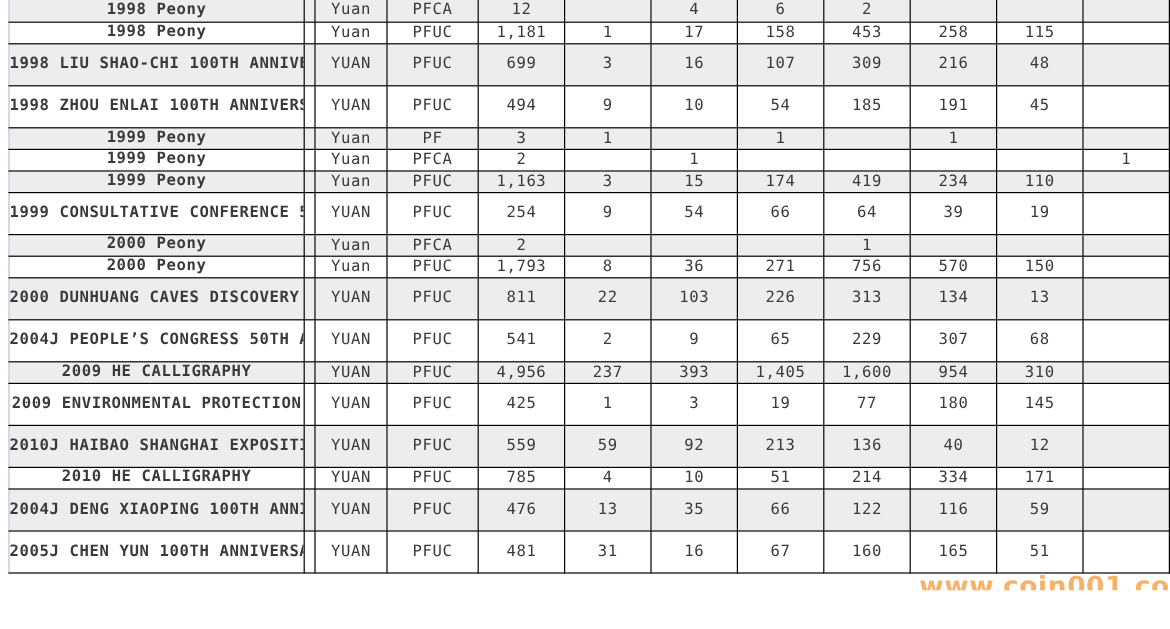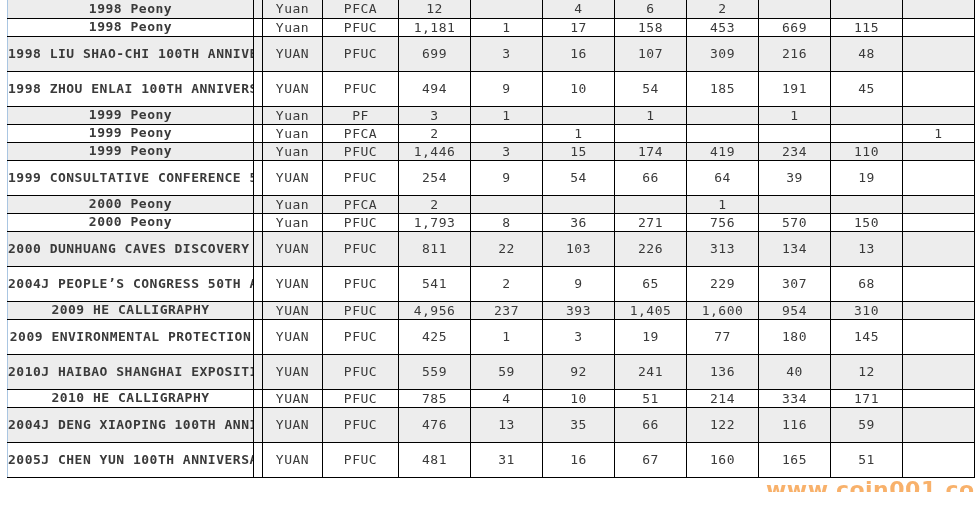--- a/index.html
+++ b/index.html
@@ -107,21 +107,21 @@
         <tr class="short">
           <td class="name">1998 Peony</td>
           <td></td>
           <td>Yuan</td>
           <td>PFUC</td>
           <td>1,181</td>
           <td>1</td>
           <td>17</td>
           <td>158</td>
           <td>453</td>
-          <td>669</td>
+          <td>258</td>
           <td>115</td>
           <td></td>
         </tr>
         <tr class="tall">
           <td class="name">1998 LIU SHAO-CHI 100TH
 ANNIVERSARY</td>
           <td></td>
           <td>YUAN</td>
           <td>PFUC</td>
           <td>699</td>
@@ -174,21 +174,21 @@
           <td></td>
           <td></td>
           <td></td>
           <td>1</td>
         </tr>
         <tr class="short">
           <td class="name">1999 Peony</td>
           <td></td>
           <td>Yuan</td>
           <td>PFUC</td>
-          <td>1,446</td>
+          <td>1,163</td>
           <td>3</td>
           <td>15</td>
           <td>174</td>
           <td>419</td>
           <td>234</td>
           <td>110</td>
           <td></td>
         </tr>
         <tr class="tall">
           <td class="name">1999 CONSULTATIVE
@@ -294,21 +294,21 @@
         </tr>
         <tr class="tall">
           <td class="name">2010J HAIBAO SHANGHAI
 EXPOSITION</td>
           <td></td>
           <td>YUAN</td>
           <td>PFUC</td>
           <td>559</td>
           <td>59</td>
           <td>92</td>
-          <td>241</td>
+          <td>213</td>
           <td>136</td>
           <td>40</td>
           <td>12</td>
           <td></td>
         </tr>
         <tr class="short">
           <td class="name">2010 HE CALLIGRAPHY</td>
           <td></td>
           <td>YUAN</td>
           <td>PFUC</td>

